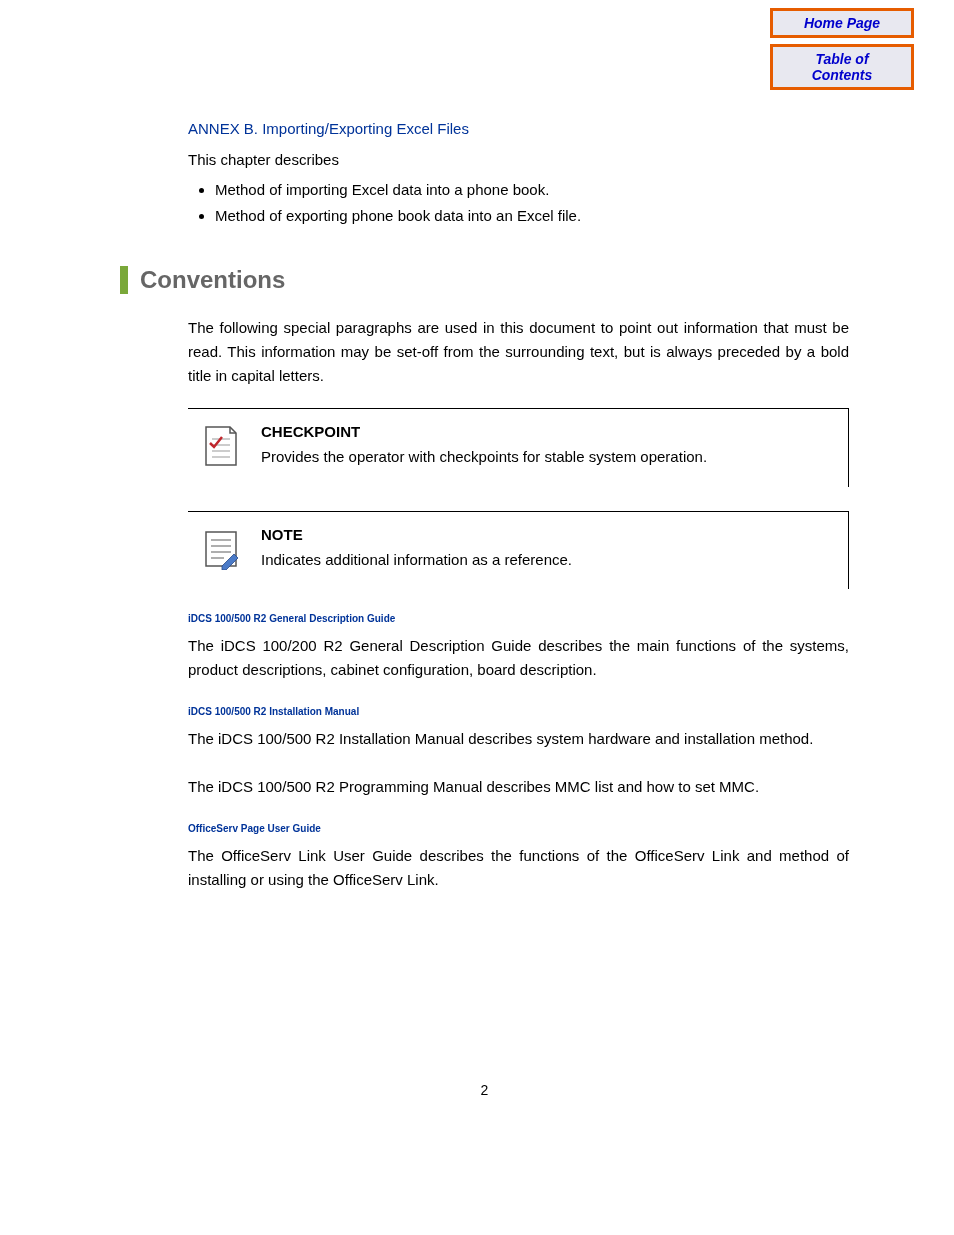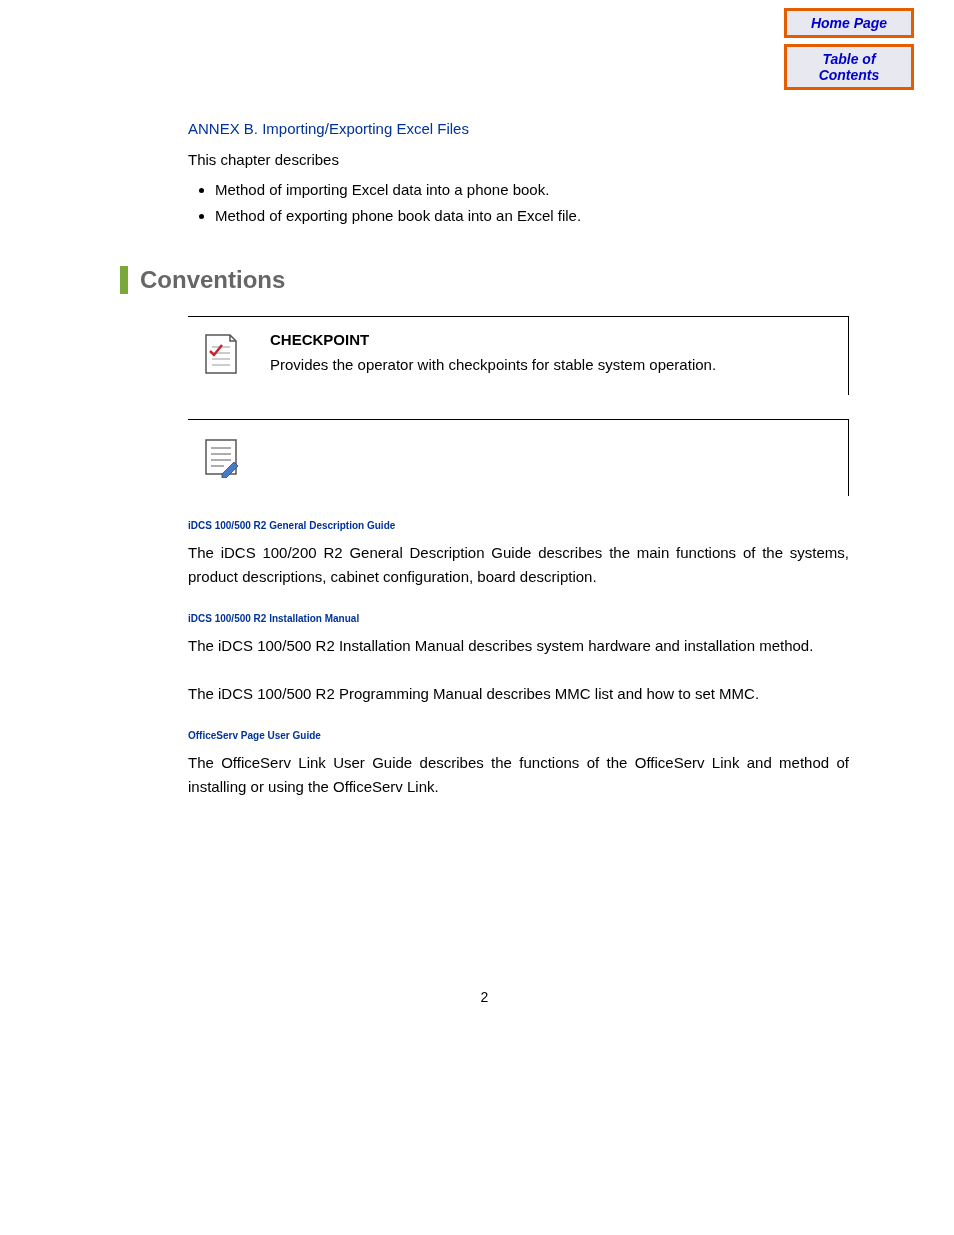--- a/index.html
+++ b/index.html
@@ -22,21 +22,21 @@
   .nav-btn {
     border: 3px solid #e65c00;
     background: #e8e8f0;
     padding: 4px 16px;
     text-align: center;
     font-weight: bold;
     font-style: italic;
     color: #0000cc;
     font-size: 14px;
     cursor: pointer;
-    width: 130px;
+    width: 144px;
   }
   .content {
     padding: 120px 105px 60px 120px;
   }
   .annex-link {
     color: #003399;
     font-weight: normal;
     font-size: 15px;
     margin-left: 68px;
     display: block;
@@ -80,21 +80,21 @@
     margin-bottom: 20px;
   }
   .callout {
     margin-left: 68px;
     border-top: 1px solid #000;
     border-right: 1px solid #000;
     border-left: none;
     border-bottom: none;
     padding: 14px 14px 18px 14px;
     display: flex;
-    gap: 30px;
+    gap: 21px;
     margin-bottom: 24px;
   }
   .callout-icon {
     width: 38px;
     height: 42px;
     flex-shrink: 0;
     margin-top: 2px;
   }
   .callout-body { flex: 1; }
   .callout-title {
@@ -141,20 +141,21 @@
   <div class="intro-text">This chapter describes</div>
   <ul class="bullet-list">
     <li>Method of importing Excel data into a phone book.</li>
     <li>Method of exporting phone book data into an Excel file.</li>
   </ul>
 
   <div class="section-heading">
     <div class="section-bar"></div>
     <div class="section-title">Conventions</div>
   </div>
+  <div class="para">The following special paragraphs are used in this document to point out information that must be read. This information may be set-off from the surrounding text, but is always preceded by a bold title in capital letters.</div>
 
   <div class="callout">
     <div class="callout-icon">
       <svg viewBox="0 0 38 42">
         <path d="M4 2 L28 2 L34 8 L34 40 L4 40 Z" fill="#fff" stroke="#555" stroke-width="1.5"></path>
         <path d="M28 2 L28 8 L34 8" fill="none" stroke="#555" stroke-width="1.5"></path>
         <line x1="10" y1="14" x2="28" y2="14" stroke="#999" stroke-width="1"></line>
         <line x1="10" y1="20" x2="28" y2="20" stroke="#999" stroke-width="1"></line>
         <line x1="10" y1="26" x2="28" y2="26" stroke="#999" stroke-width="1"></line>
         <line x1="10" y1="32" x2="28" y2="32" stroke="#999" stroke-width="1"></line>
@@ -171,20 +172,24 @@
     <div class="callout-icon">
       <svg viewBox="0 0 38 42">
         <rect x="4" y="4" width="30" height="34" fill="#fff" stroke="#555" stroke-width="1.5"></rect>
         <line x1="9" y1="12" x2="29" y2="12" stroke="#777" stroke-width="1.2"></line>
         <line x1="9" y1="18" x2="29" y2="18" stroke="#777" stroke-width="1.2"></line>
         <line x1="9" y1="24" x2="29" y2="24" stroke="#777" stroke-width="1.2"></line>
         <line x1="9" y1="30" x2="22" y2="30" stroke="#777" stroke-width="1.2"></line>
         <path d="M20 38 L32 26 L36 30 L24 42 L20 42 Z" fill="#4a7ac7" stroke="#2a4a87" stroke-width="0.8"></path>
       </svg>
     </div>
+    <div class="callout-body">
+      <div class="callout-title">NOTE</div>
+      <div class="callout-text">Indicates additional information as a reference.</div>
+    </div>
   </div>
 
 
   <div class="ref-block">
     <div class="ref-title">iDCS 100/500 R2 General Description Guide</div>
     <div class="ref-text">The iDCS 100/200 R2 General Description Guide describes the main functions of the systems, product descriptions, cabinet configuration, board description.</div>
   </div>
   <div class="ref-block">
     <div class="ref-title">iDCS 100/500 R2 Installation Manual</div>
     <div class="ref-text">The iDCS 100/500 R2 Installation Manual describes system hardware and installation method.</div>

